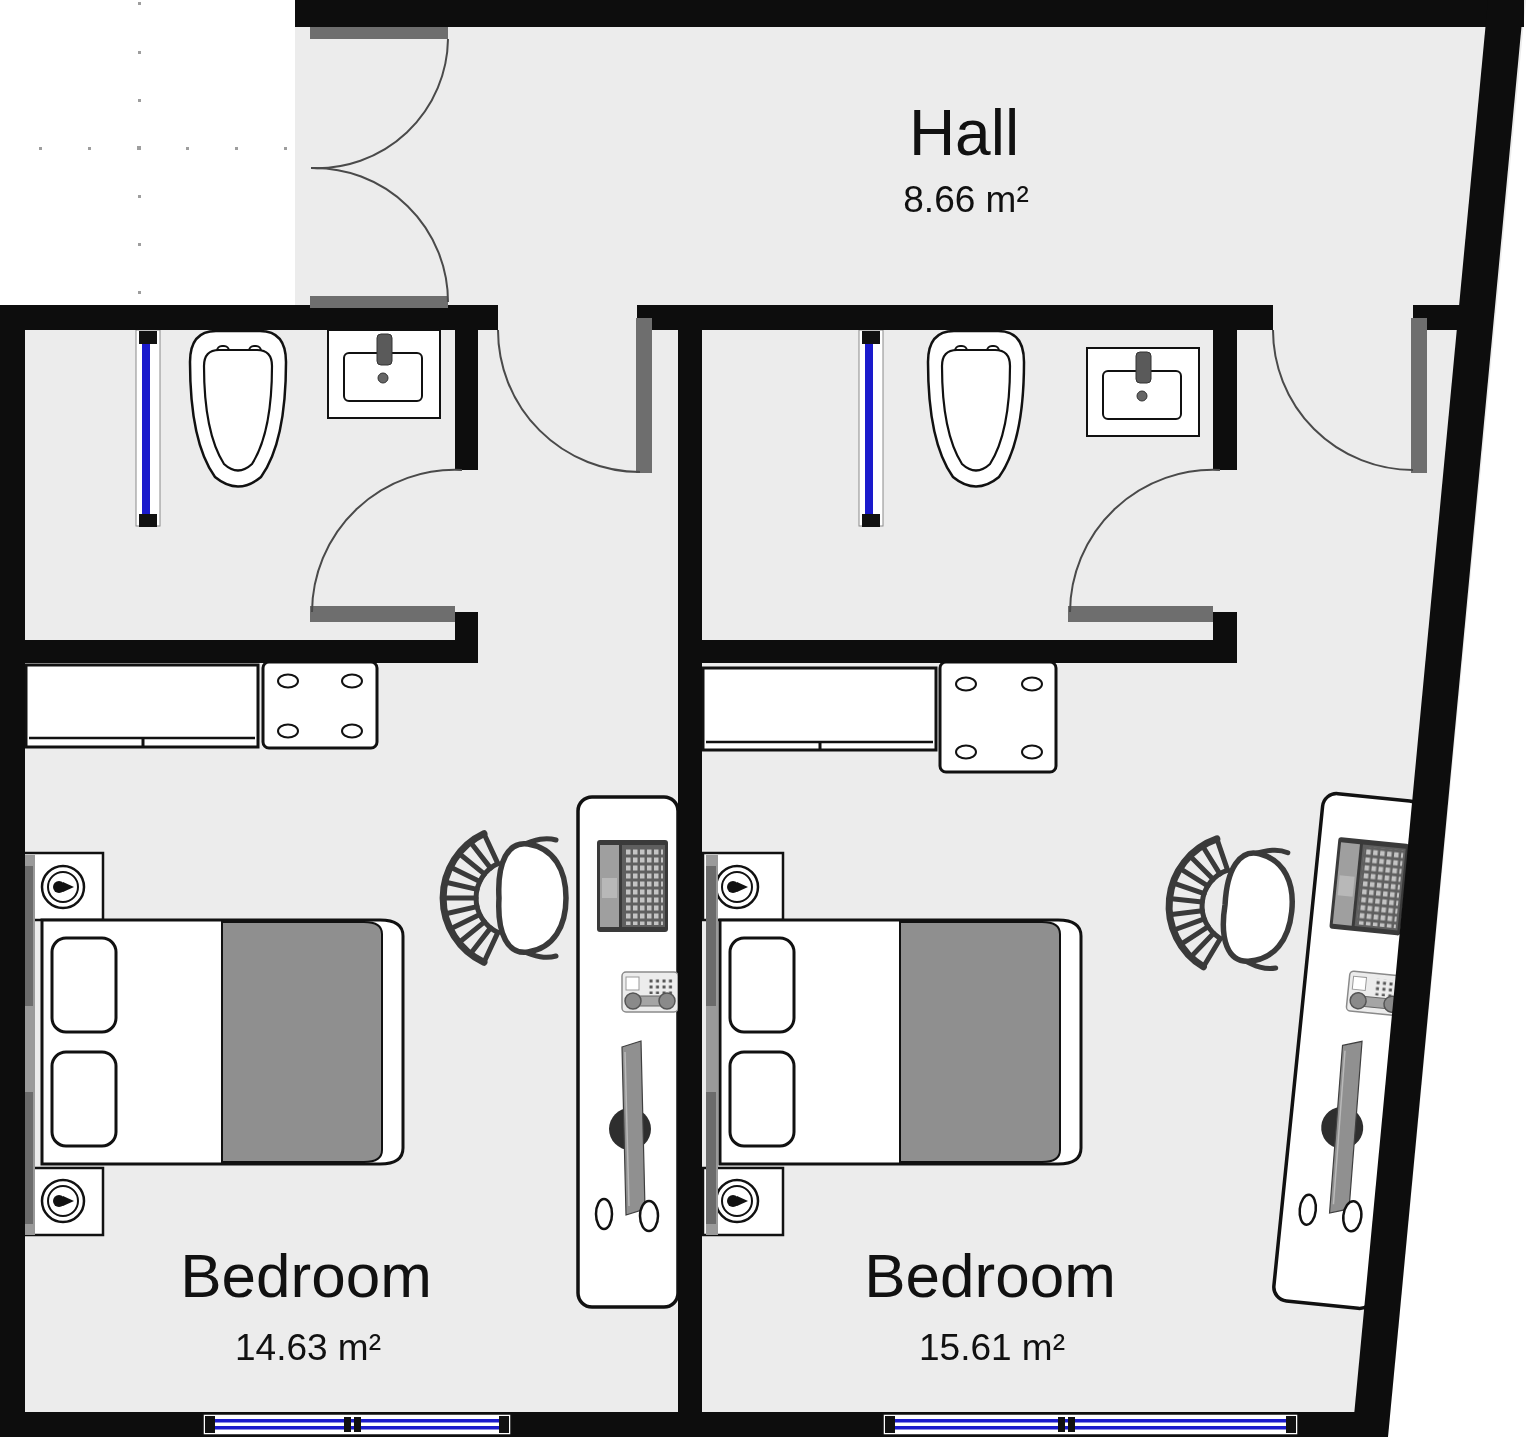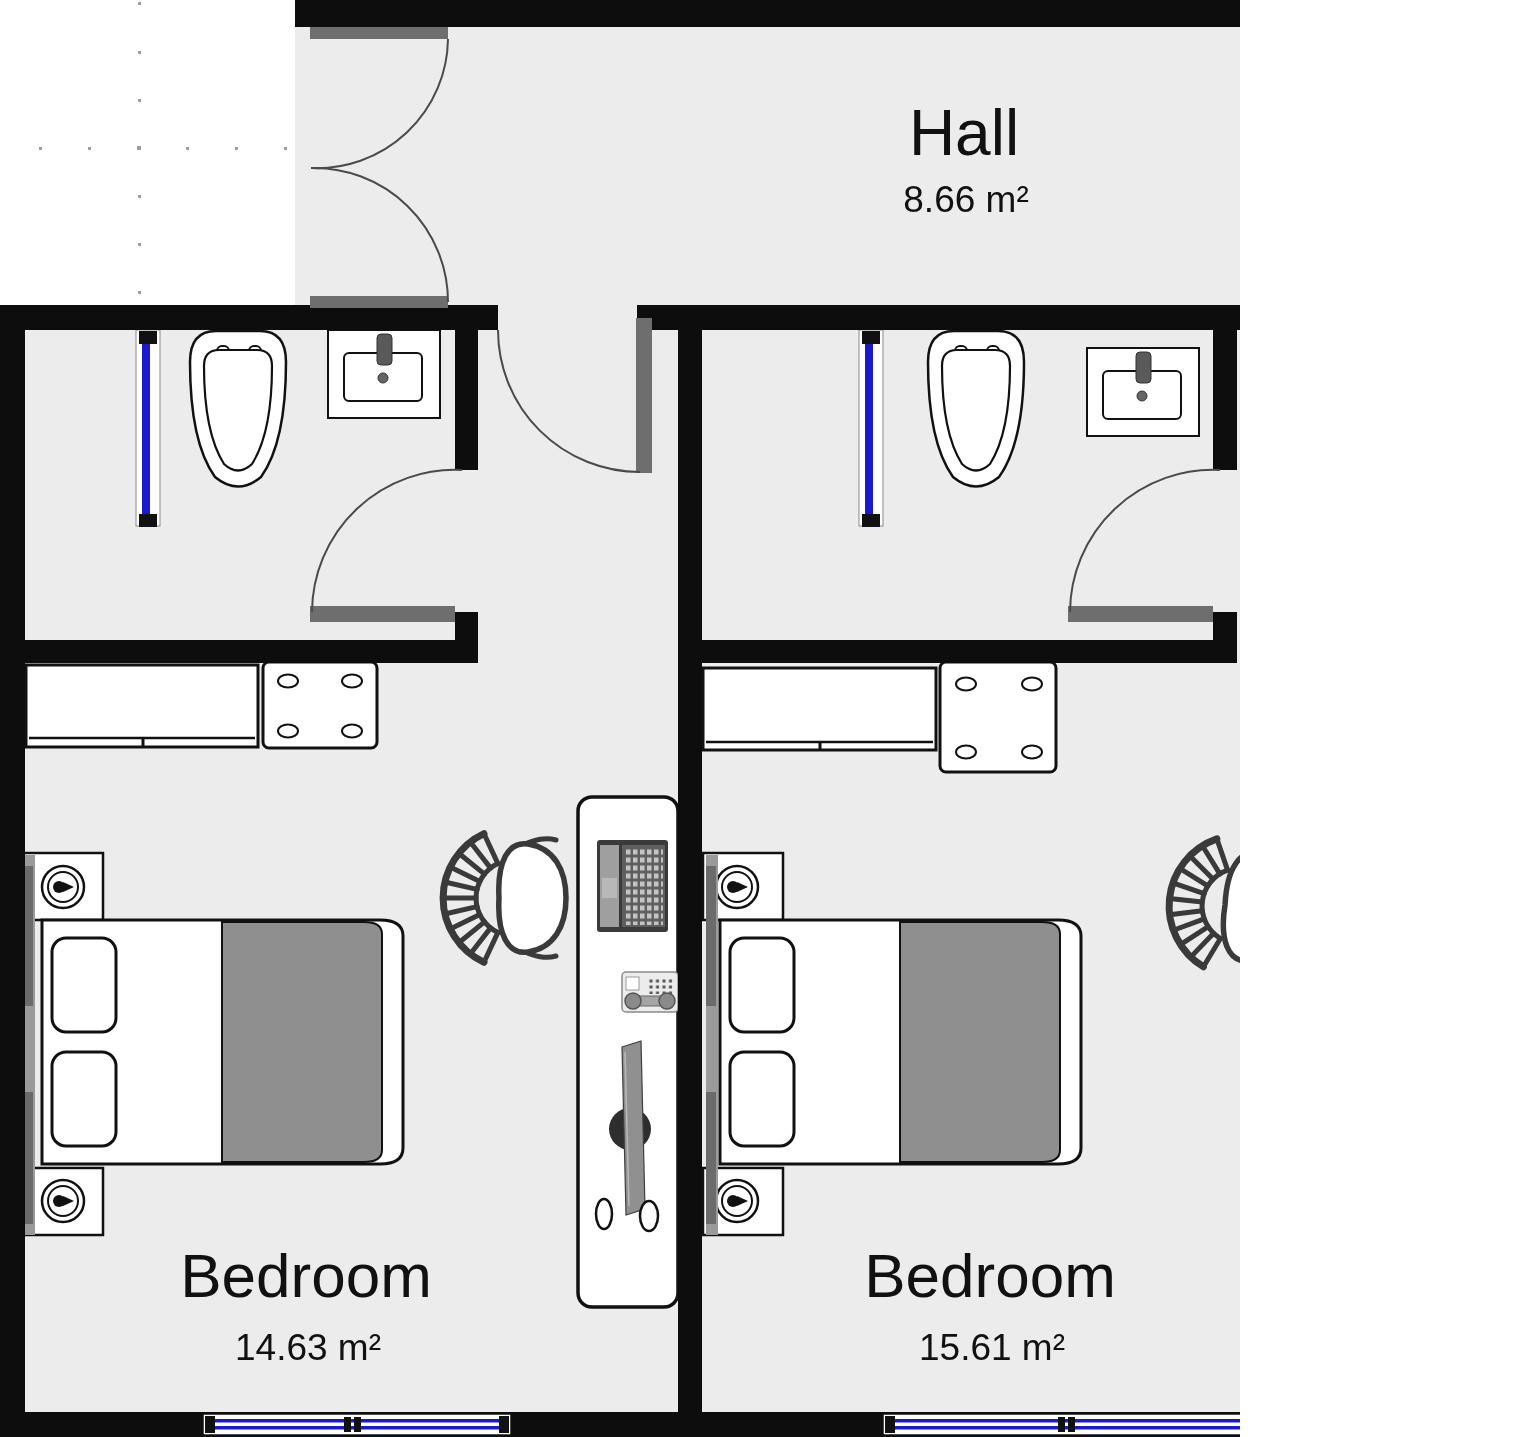--- a/index.html
+++ b/index.html
@@ -1,16 +1,16 @@
 <!DOCTYPE html>
 <html><head>
 <meta charset="utf-8">
 <style>
   html,body{margin:0;padding:0;background:#ffffff;}
-  .stage{position:relative;width:1240px;height:1437px;background:#ffffff;overflow:hidden;
+  .stage{position:relative;width:1529px;height:1437px;background:#ffffff;overflow:hidden;
          font-family:"Liberation Sans", sans-serif;}
   svg{display:block}
   text{font-family:"Liberation Sans", sans-serif; fill:#111;}
   .room-name{font-size:62px;}
   .room-area{font-size:37px;}
   .hall-name{font-size:64px;}
 </style>
 </head>
 <body>
 

